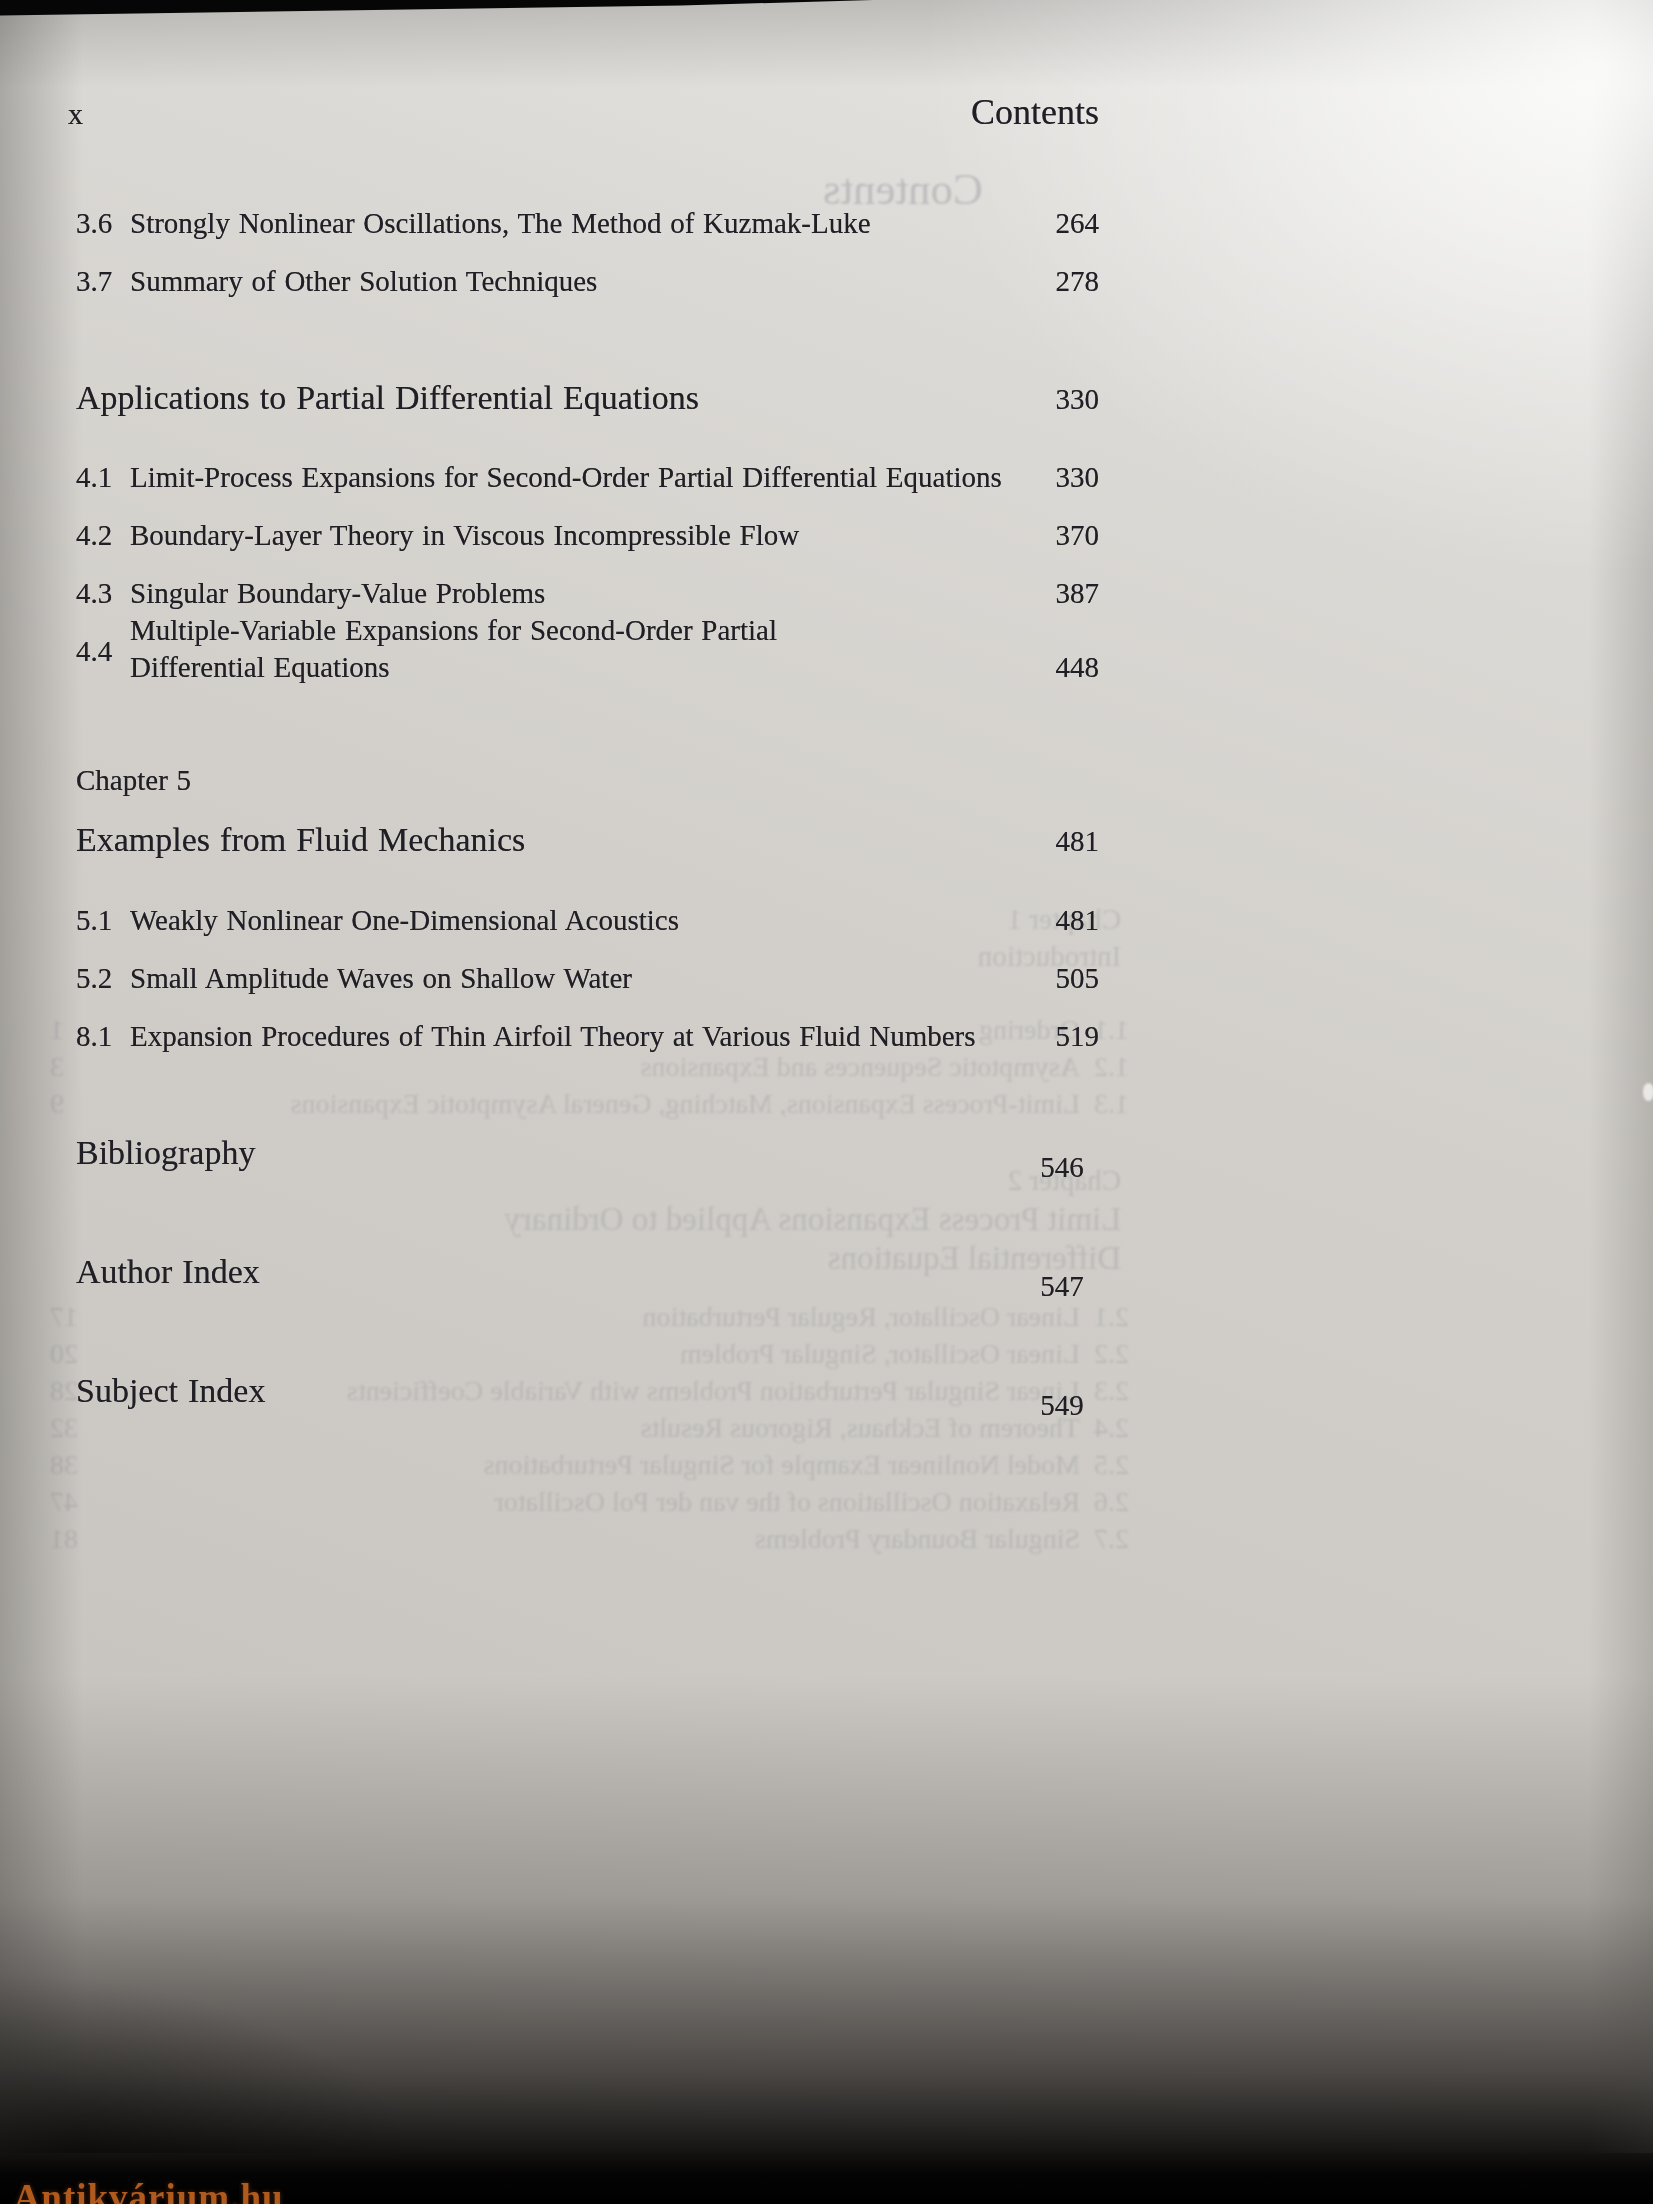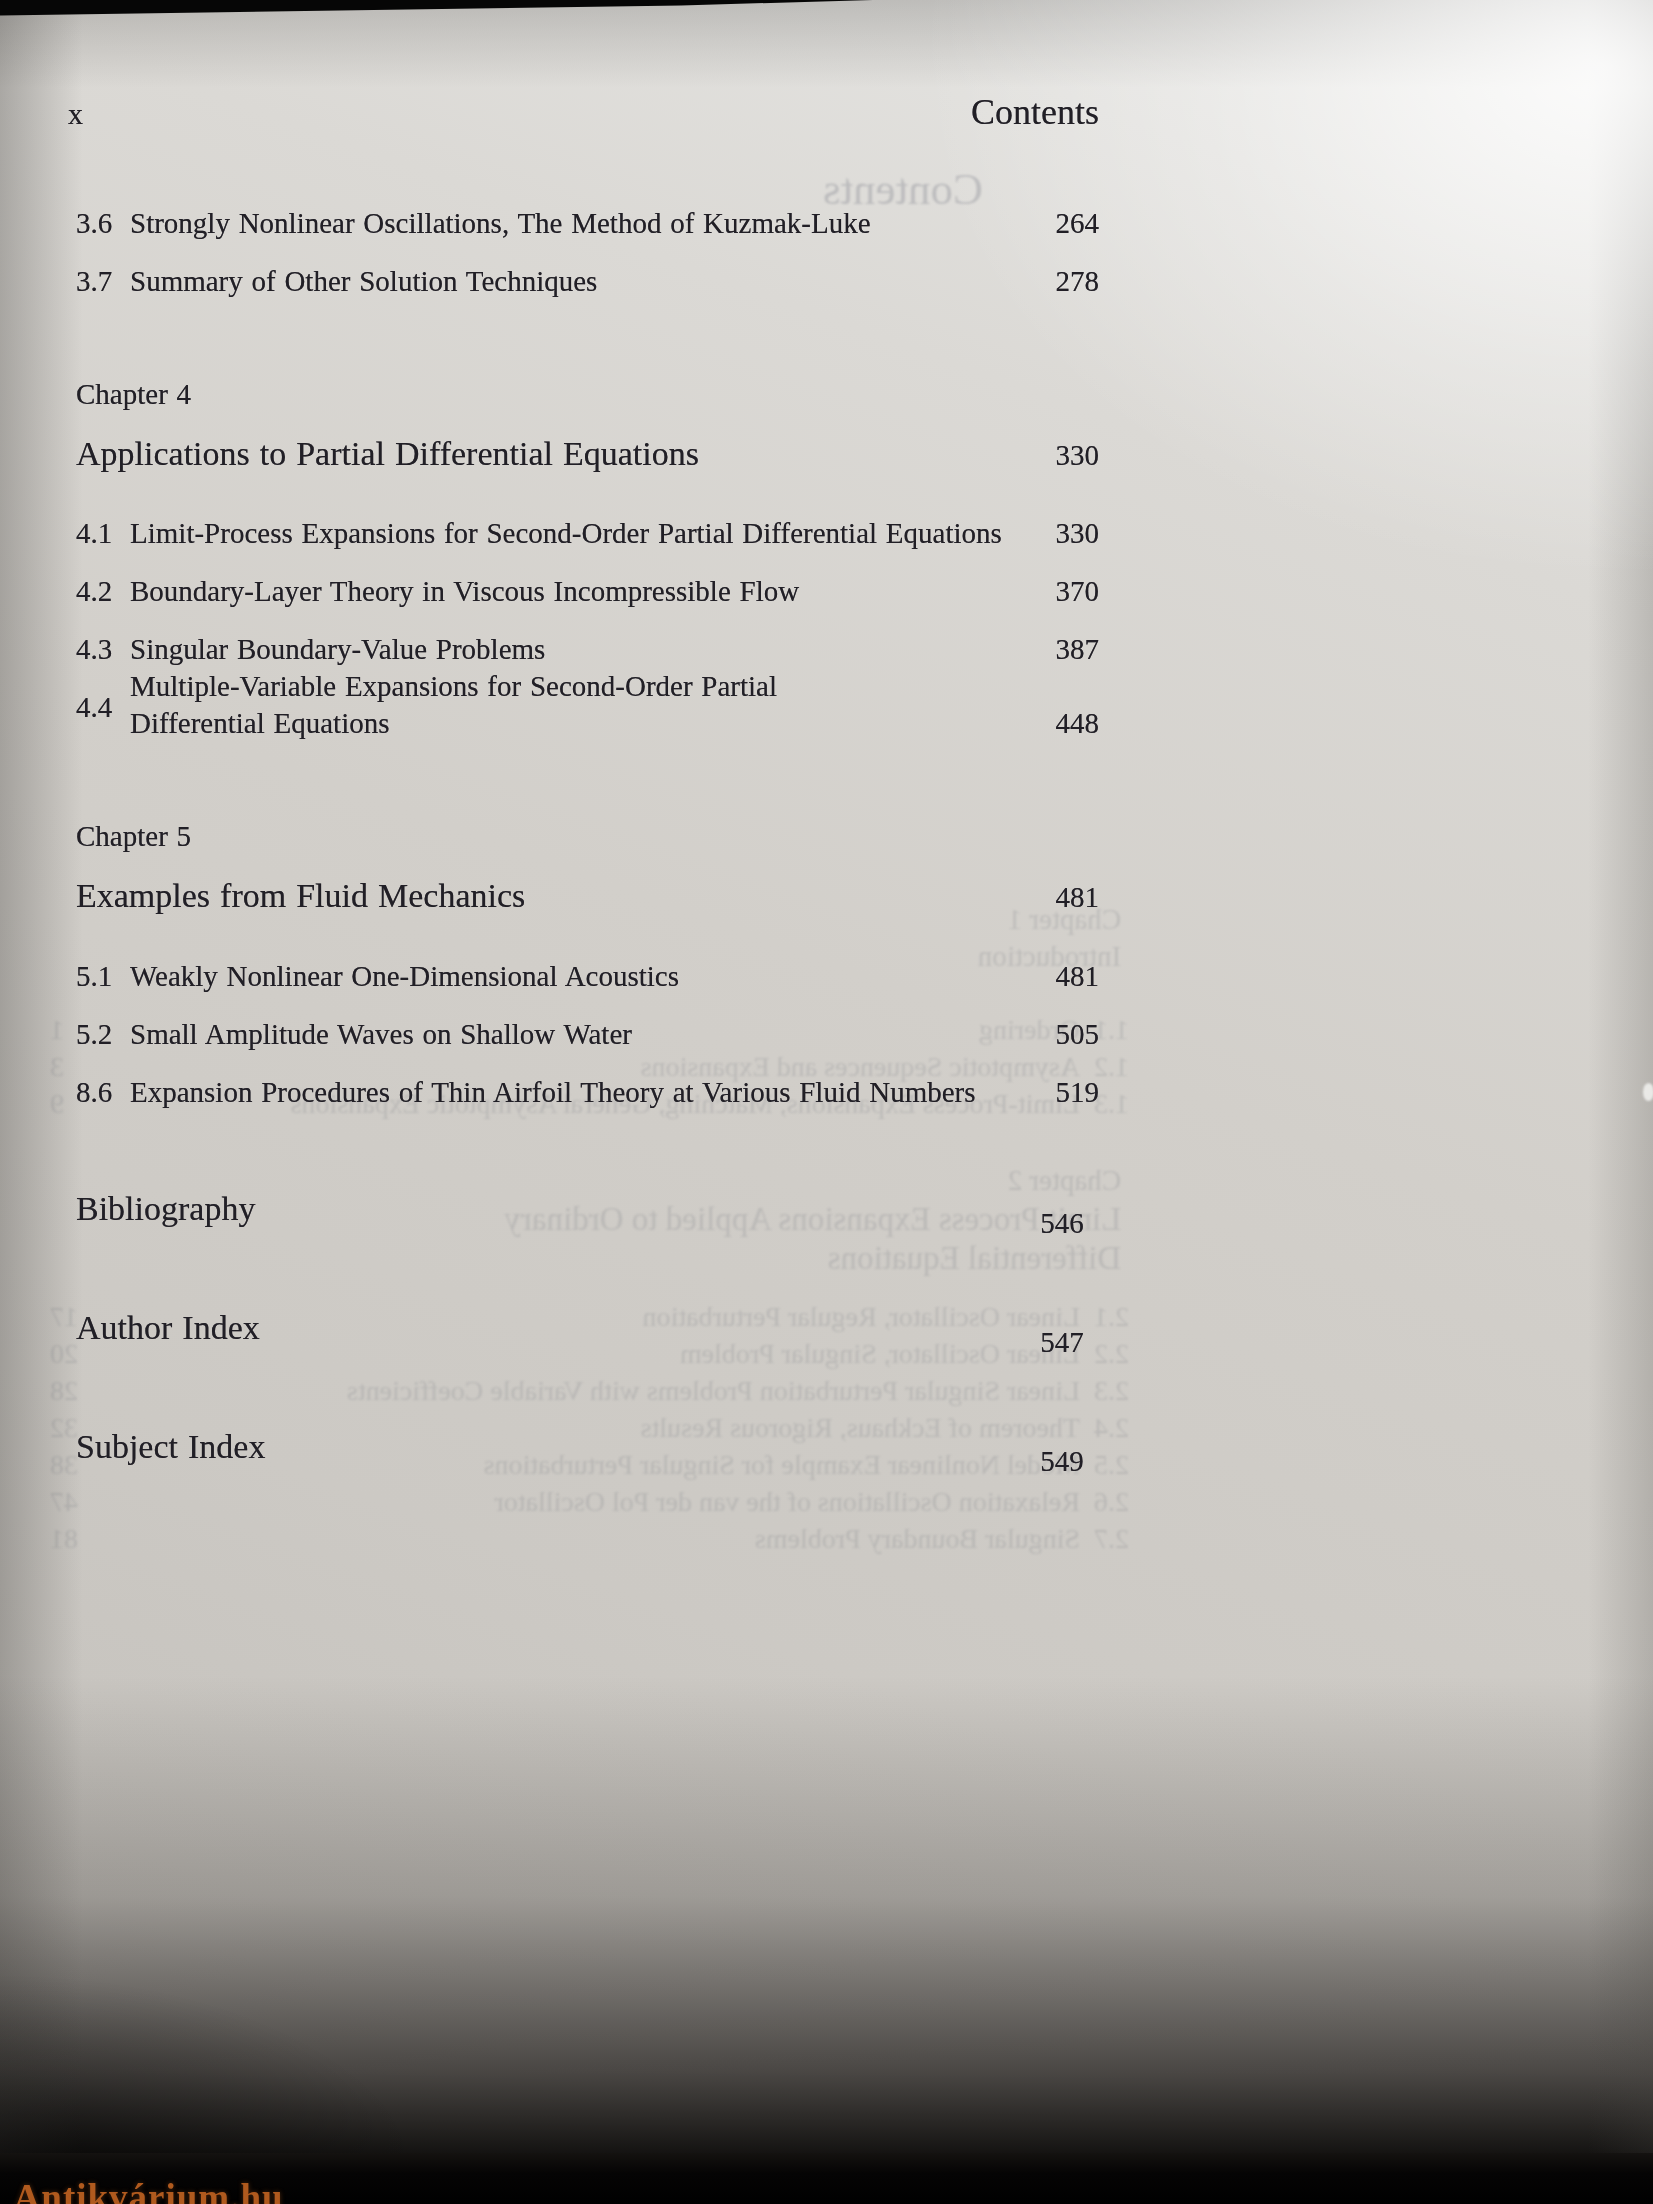--- a/index.html
+++ b/index.html
@@ -134,21 +134,20 @@
           <span class="sec-num">3.6</span>
           <span class="sec-title">Strongly Nonlinear Oscillations, The Method of Kuzmak-Luke</span>
           <span class="pg">264</span>
         </div>
         <div class="toc-row">
           <span class="sec-num">3.7</span>
           <span class="sec-title">Summary of Other Solution Techniques</span>
           <span class="pg">278</span>
         </div>
         <div class="chapter">
-          <div class="chapter-label">Chapter 4</div>
           <div class="chapter-title-row">
             <span class="chapter-title">Applications to Partial Differential Equations</span>
             <span class="pg chapter-pg">330</span>
           </div>
           <div class="toc-row">
             <span class="sec-num">4.1</span>
             <span class="sec-title">Limit-Process Expansions for Second-Order Partial Differential Equations</span>
             <span class="pg">330</span>
           </div>
           <div class="toc-row">
@@ -178,21 +177,21 @@
             <span class="sec-num">5.1</span>
             <span class="sec-title">Weakly Nonlinear One-Dimensional Acoustics</span>
             <span class="pg">481</span>
           </div>
           <div class="toc-row">
             <span class="sec-num">5.2</span>
             <span class="sec-title">Small Amplitude Waves on Shallow Water</span>
             <span class="pg">505</span>
           </div>
           <div class="toc-row">
-            <span class="sec-num">8.6</span>
+            <span class="sec-num">8.1</span>
             <span class="sec-title">Expansion Procedures of Thin Airfoil Theory at Various Fluid Numbers</span>
             <span class="pg">519</span>
           </div>
         </div>
         <div class="bm-row">
           <span class="bm-title">Bibliography</span>
           <span class="pg bm-pg">546</span>
         </div>
         <div class="bm-row">
           <span class="bm-title">Author Index</span>

